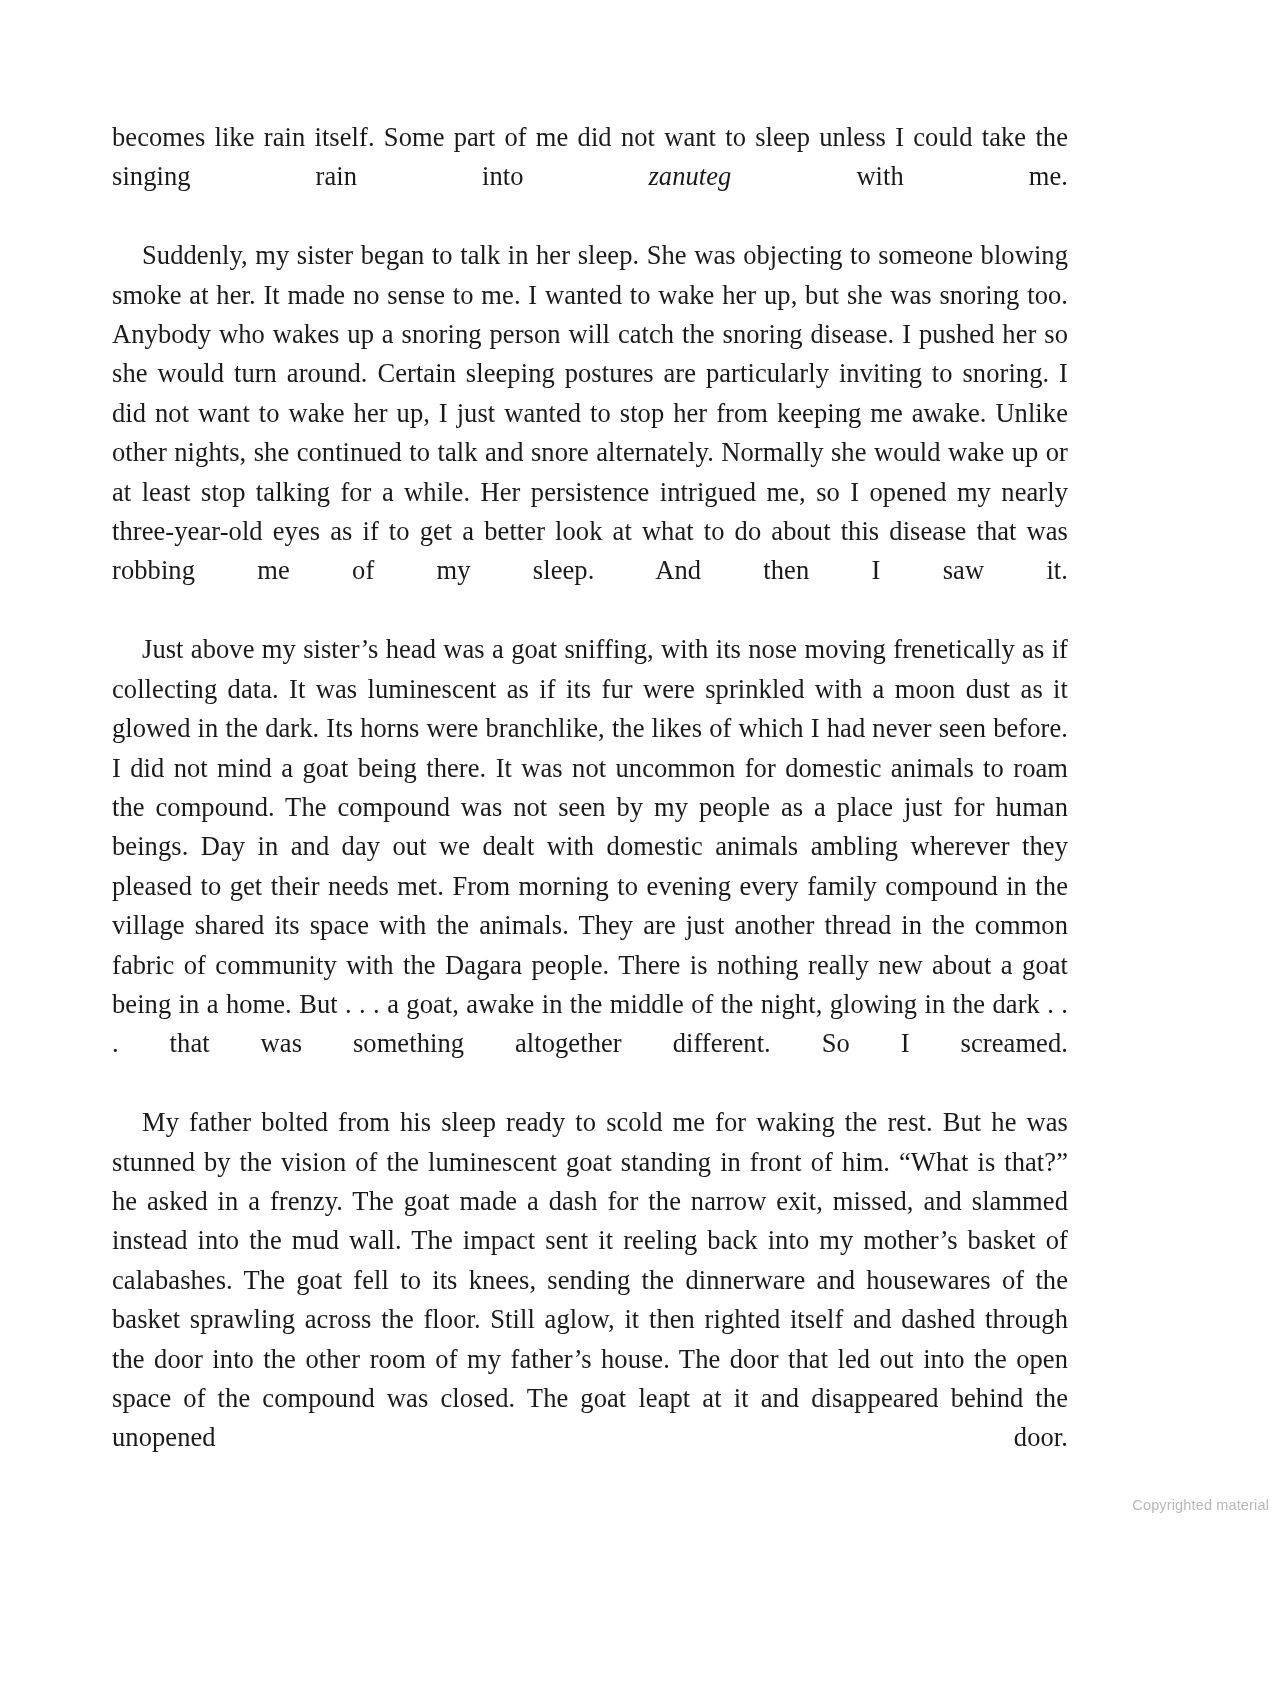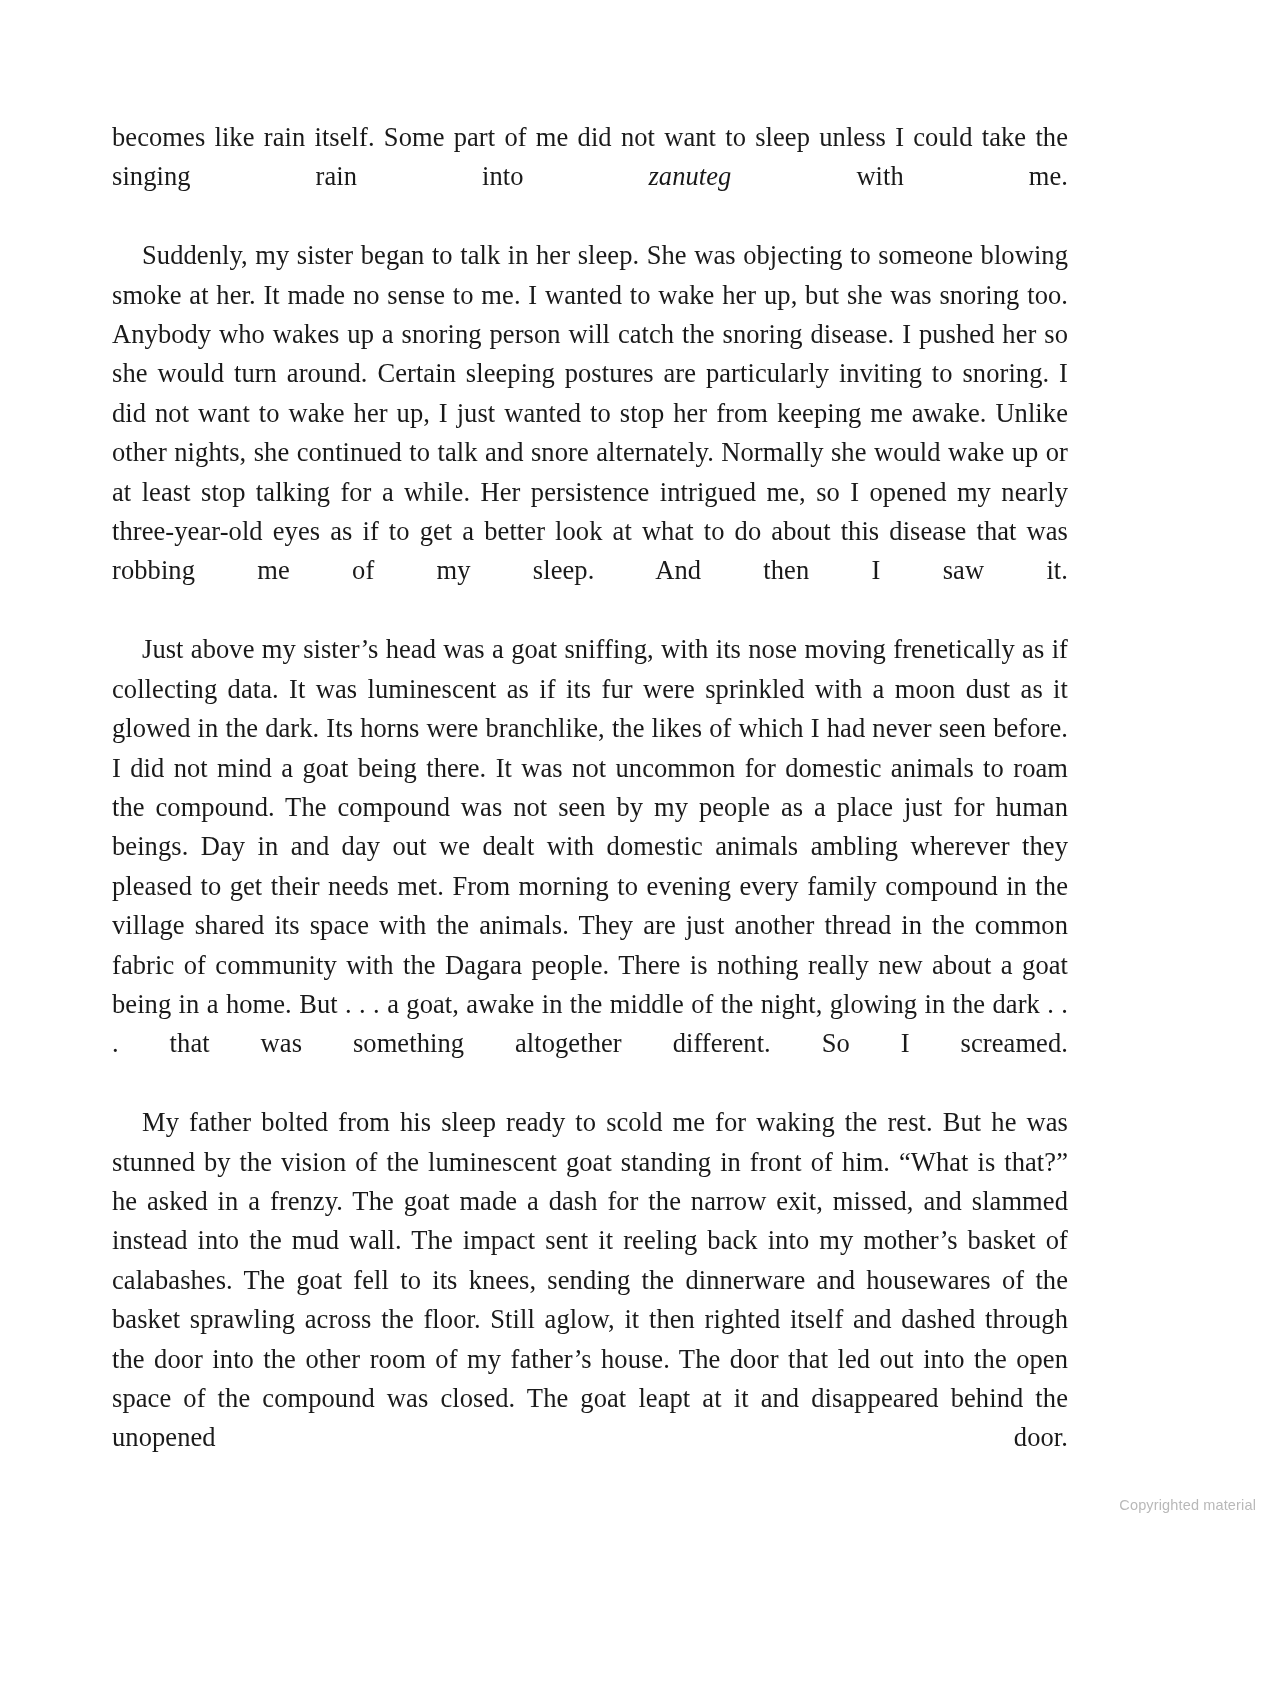--- a/index.html
+++ b/index.html
@@ -45,21 +45,21 @@
     font-style: italic;
   }
   
   p.body-paragraph:after {
     content: "";
     display: inline-block;
     width: 100%;
   }
   #copyright-notice {
     position: absolute;
-    right: 24px;
+    right: 11px;
     bottom: 22px;
     font-family: "Liberation Sans", "DejaVu Sans", sans-serif;
     font-size: 14.5px;
     color: #b9b9b9;
     letter-spacing: 0.01em;
     white-space: nowrap;
   }
 </style>
 </head>
 <body>

